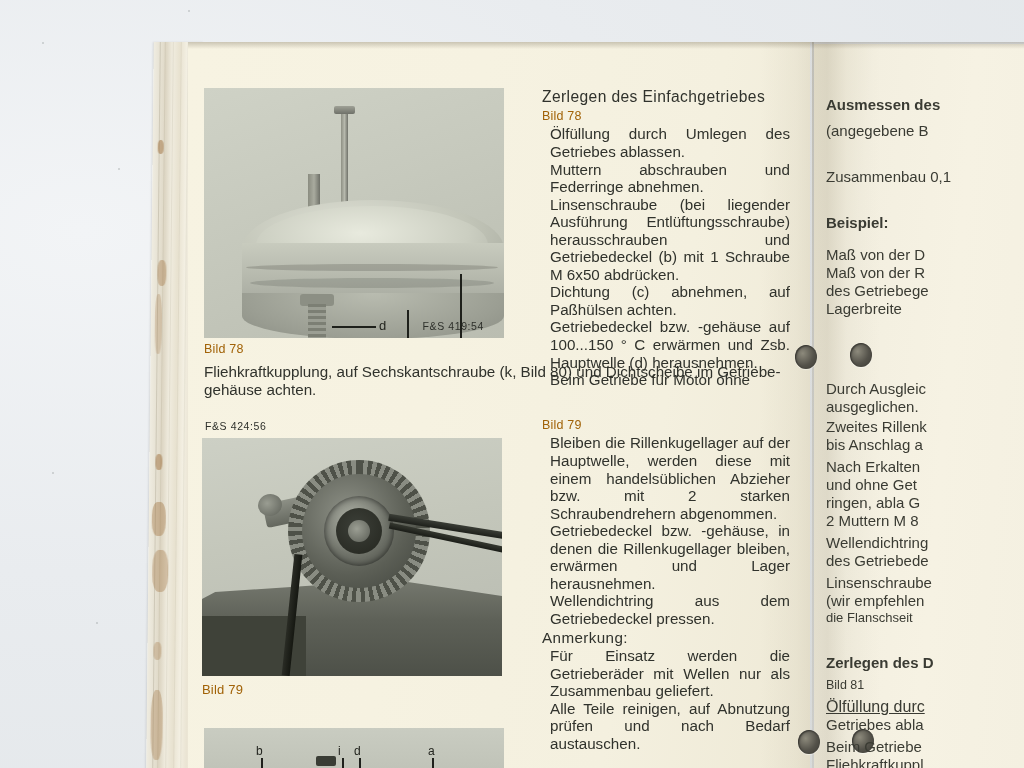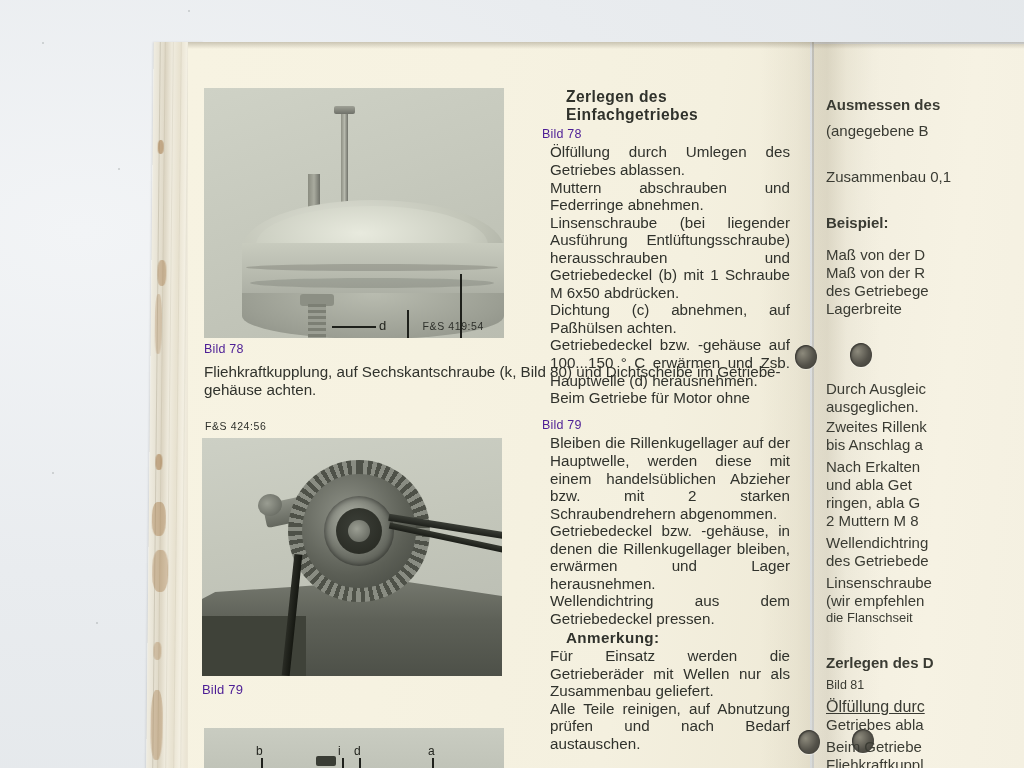--- a/index.html
+++ b/index.html
@@ -72,22 +72,22 @@
     box-shadow:inset 1px 1px 2px rgba(0,0,0,.55), 0 1px 1px rgba(255,255,255,.45);
   }
 
   
   .col-text{
     position:absolute;
     font-family:"Liberation Sans",sans-serif;
     color:#30322c;
     line-height:1.155;
   }
-  .hdg{font-weight:bold;letter-spacing:.4px;margin-left:24px;}
-  .bildno{font-size:12.5px;letter-spacing:.2px;color:#4c1d95;}
+  .hdg{font-weight:normal;letter-spacing:.4px;}
+  .bildno{font-size:12.5px;letter-spacing:.2px;color:#a16207;}
   .para{font-size:15.2px;text-align:justify;margin:0 0 0 8px;}
   .para.j{text-align:justify;text-align-last:left;}
 
   
   .photo{position:absolute;overflow:hidden;background:#b9bbb2;}
   .photo .ph-bg{position:absolute;inset:0;}
   .wm{
     position:absolute;font-size:10.5px;letter-spacing:.6px;color:#2e302b;
     font-family:"Liberation Sans",sans-serif;
   }
@@ -264,21 +264,21 @@
       <div class="rp" style="top:158px;left:0;font-size:15px;">Maß von der D</div>
       <div class="rp" style="top:176px;left:0;font-size:15px;">Maß von der R</div>
       <div class="rp" style="top:194px;left:0;font-size:15px;">des Getriebege</div>
       <div class="rp" style="top:212px;left:0;font-size:15px;">Lagerbreite</div>
 
       <div class="rp" style="top:292px;left:0;font-size:15px;">Durch Ausgleic</div>
       <div class="rp" style="top:310px;left:0;font-size:15px;">ausgeglichen.</div>
       <div class="rp" style="top:330px;left:0;font-size:15px;">Zweites Rillenk</div>
       <div class="rp" style="top:348px;left:0;font-size:15px;">bis Anschlag a</div>
       <div class="rp" style="top:370px;left:0;font-size:15px;">Nach Erkalten</div>
-      <div class="rp" style="top:388px;left:0;font-size:15px;">und abla Get</div>
+      <div class="rp" style="top:388px;left:0;font-size:15px;">und ohne Get</div>
       <div class="rp" style="top:406px;left:0;font-size:15px;">ringen, abla G</div>
       <div class="rp" style="top:424px;left:0;font-size:15px;">2 Muttern M 8</div>
       <div class="rp" style="top:446px;left:0;font-size:15px;">Wellendichtring</div>
       <div class="rp" style="top:464px;left:0;font-size:15px;">des Getriebede</div>
       <div class="rp" style="top:486px;left:0;font-size:15px;">Linsenschraube</div>
       <div class="rp" style="top:504px;left:0;font-size:15px;">(wir empfehlen</div>
       <div class="rp" style="top:522px;left:0;font-size:13px;">die Flanschseit</div>
 
       <div class="rp b" style="top:566px;left:0;font-size:15px;">Zerlegen des D</div>
       <div class="rp" style="top:590px;left:0;font-size:12.5px;">Bild 81</div>

